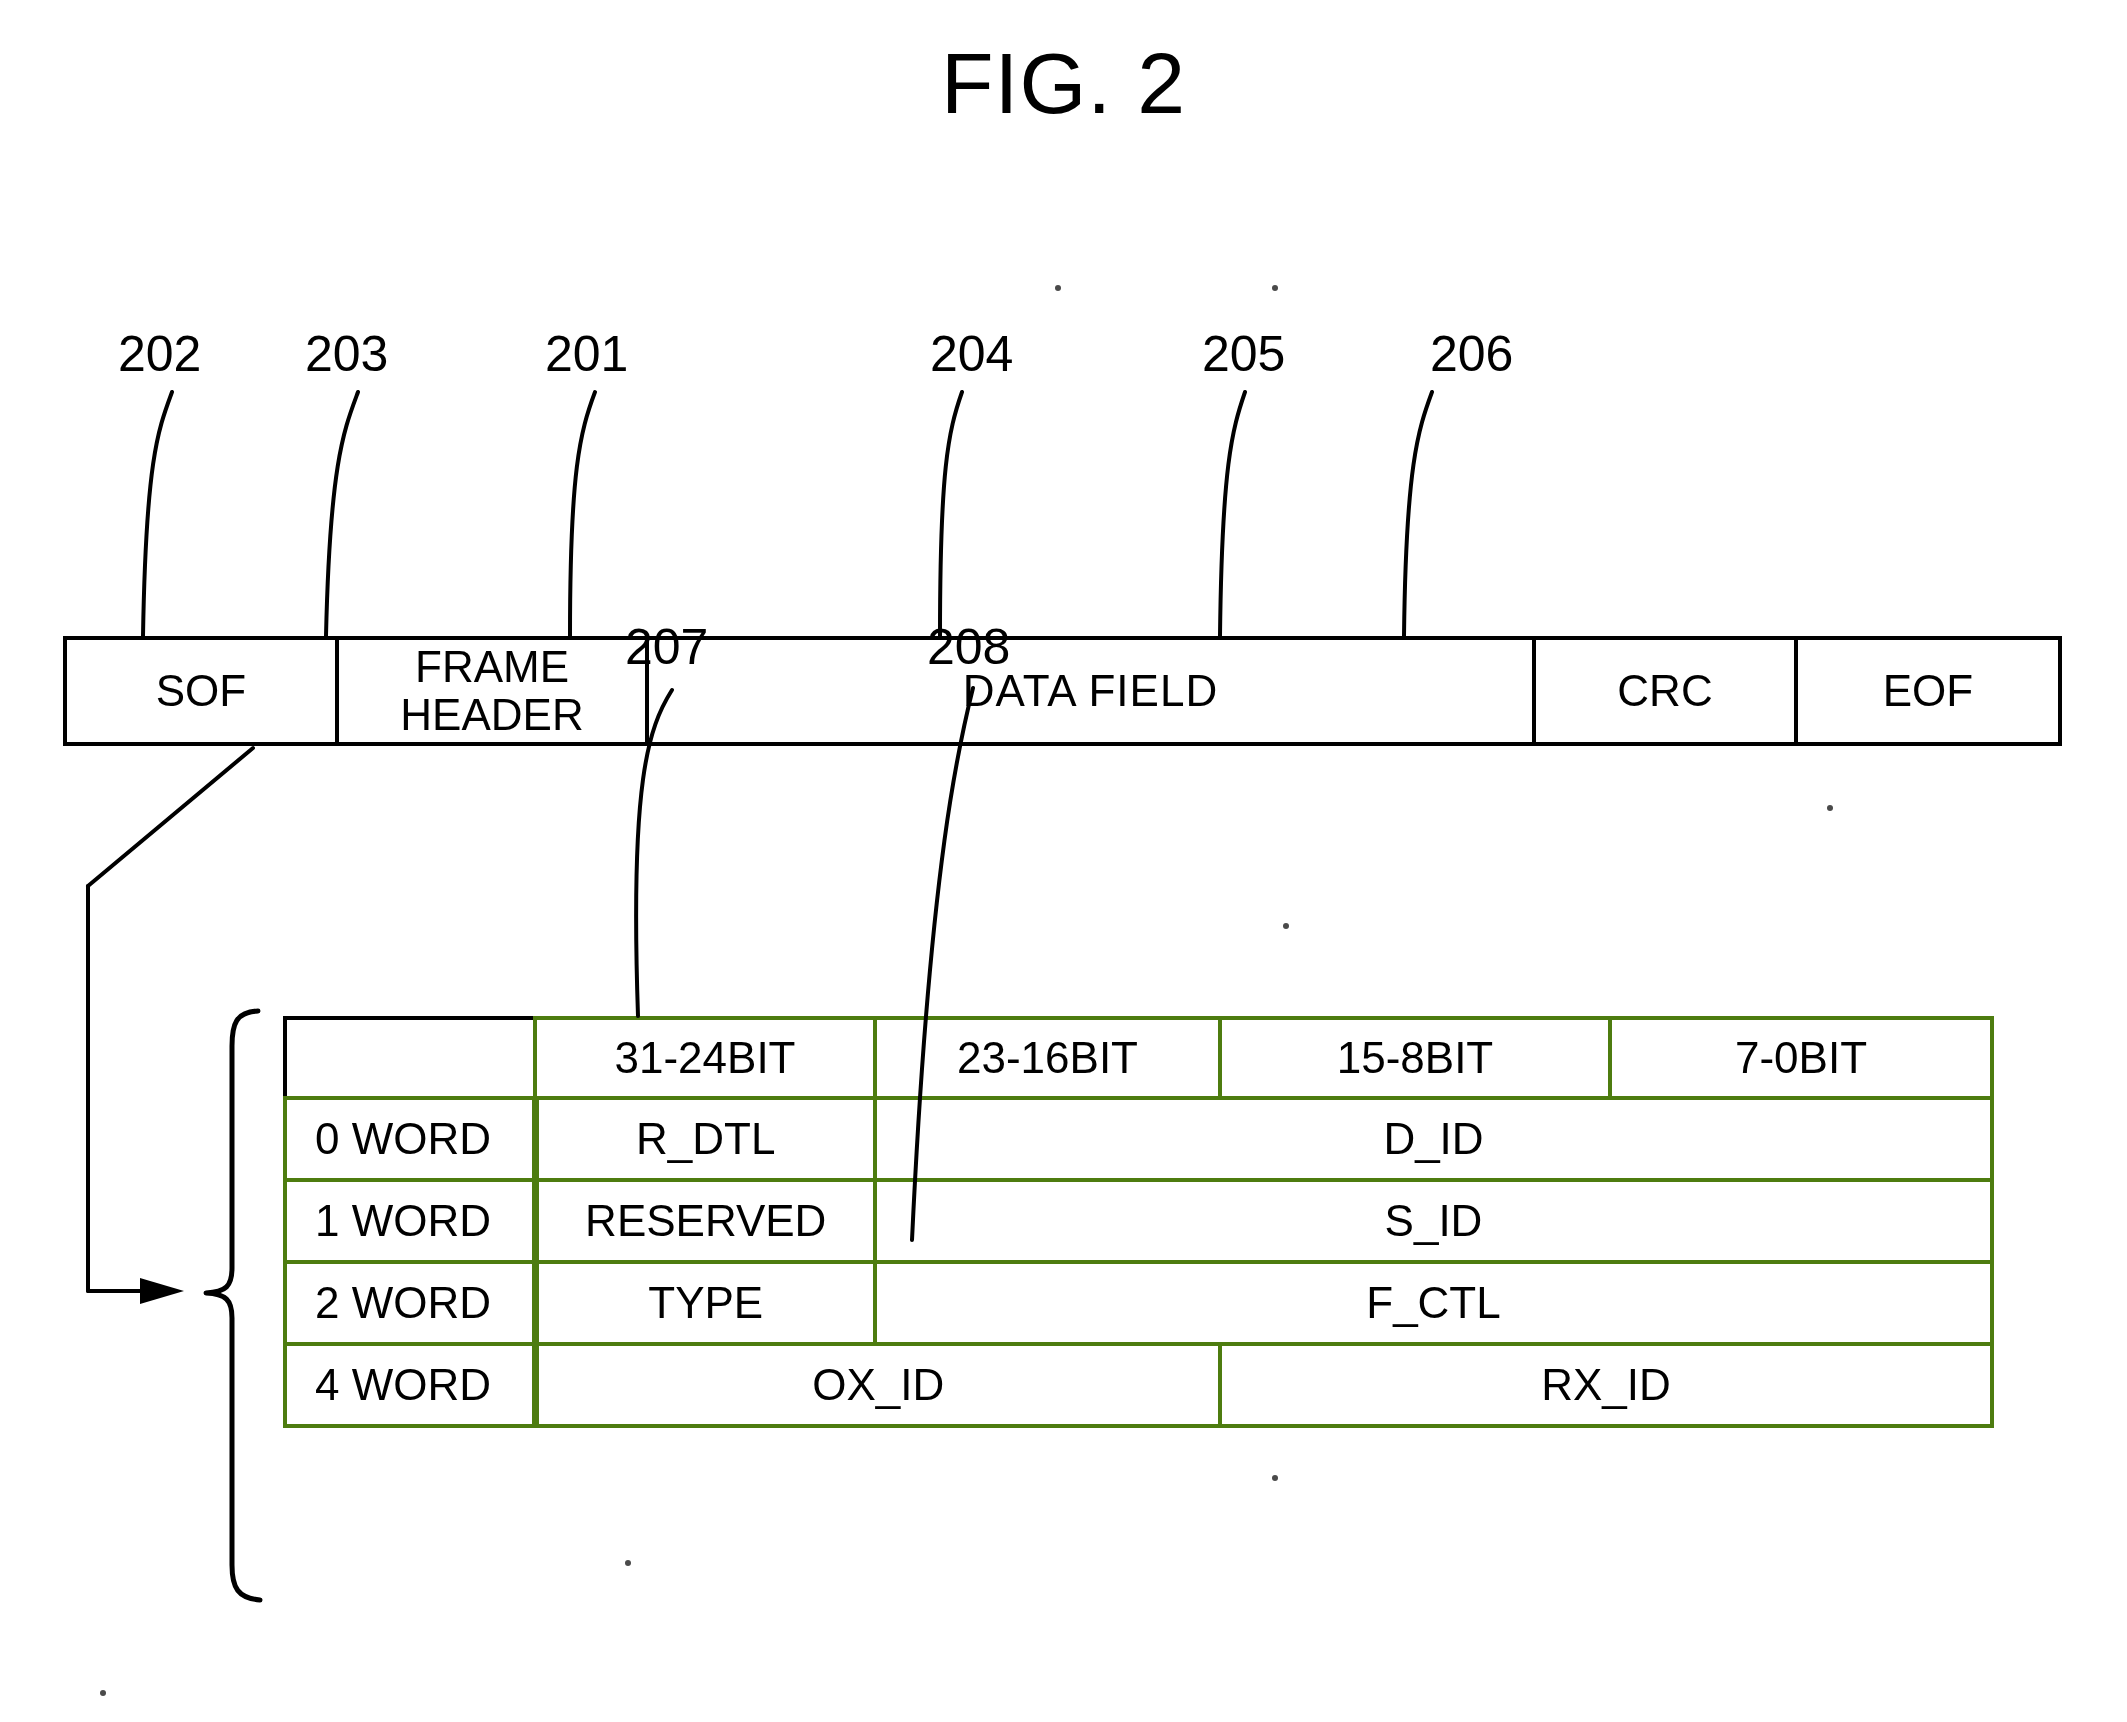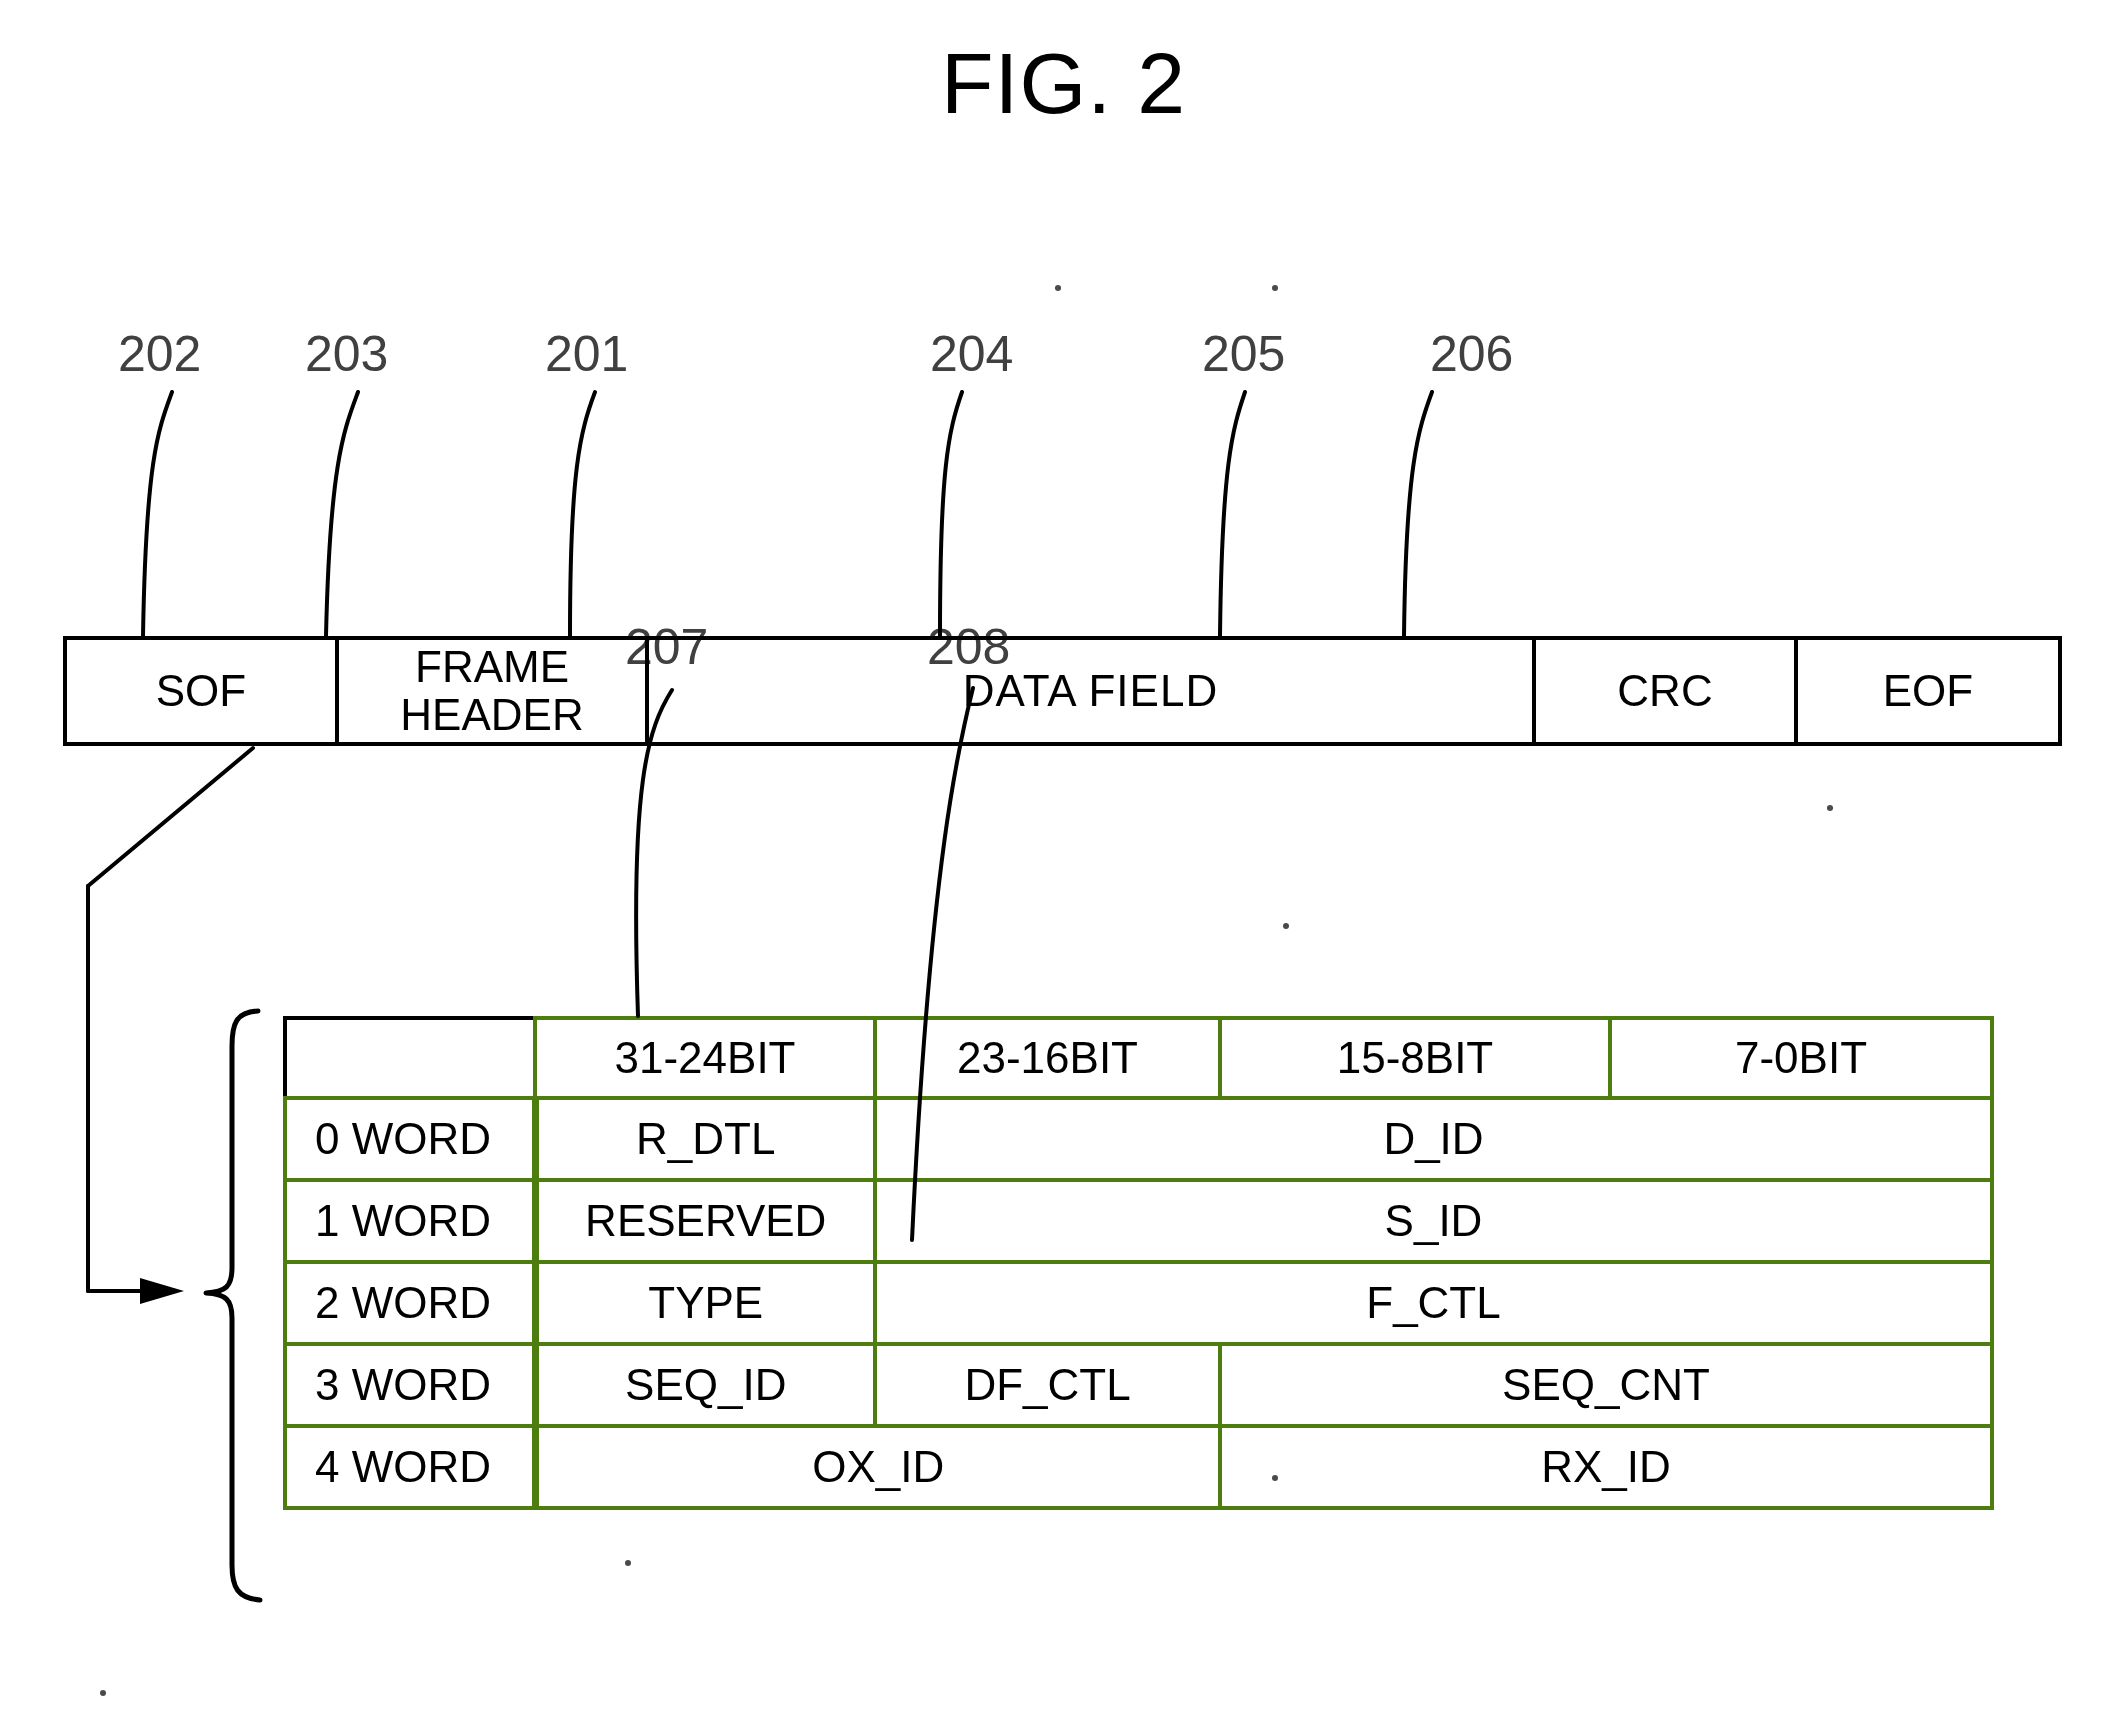--- a/index.html
+++ b/index.html
@@ -28,21 +28,21 @@
     color: #000;
   }
 
   
   .ref-num {
     position: absolute;
     font-size: 50px;
     font-weight: 400;
     letter-spacing: 0px;
     white-space: nowrap;
-    color: #404040;
+    color: #000000;
   }
 
   
   #frame-bar {
     position: absolute;
     left: 63px;
     top: 636px;
     width: 1999px;
     height: 110px;
     box-sizing: border-box;
@@ -166,26 +166,20 @@
       <td colspan="1">RESERVED</td>
       <td colspan="3">S_ID</td>
     </tr>
 
     <tr>
       <td class="word-col">2 WORD</td>
       <td colspan="1">TYPE</td>
       <td colspan="3">F_CTL</td>
     </tr>
 
-    <tr>
-      <td class="word-col">3 WORD</td>
-      <td colspan="1">SEQ_ID</td>
-      <td colspan="1">DF_CTL</td>
-      <td colspan="2">SEQ_CNT</td>
-    </tr>
 
     <tr>
       <td class="word-col">4 WORD</td>
       <td colspan="2">OX_ID</td>
       <td colspan="2">RX_ID</td>
     </tr>
 
   </tbody>
 </table>
 

